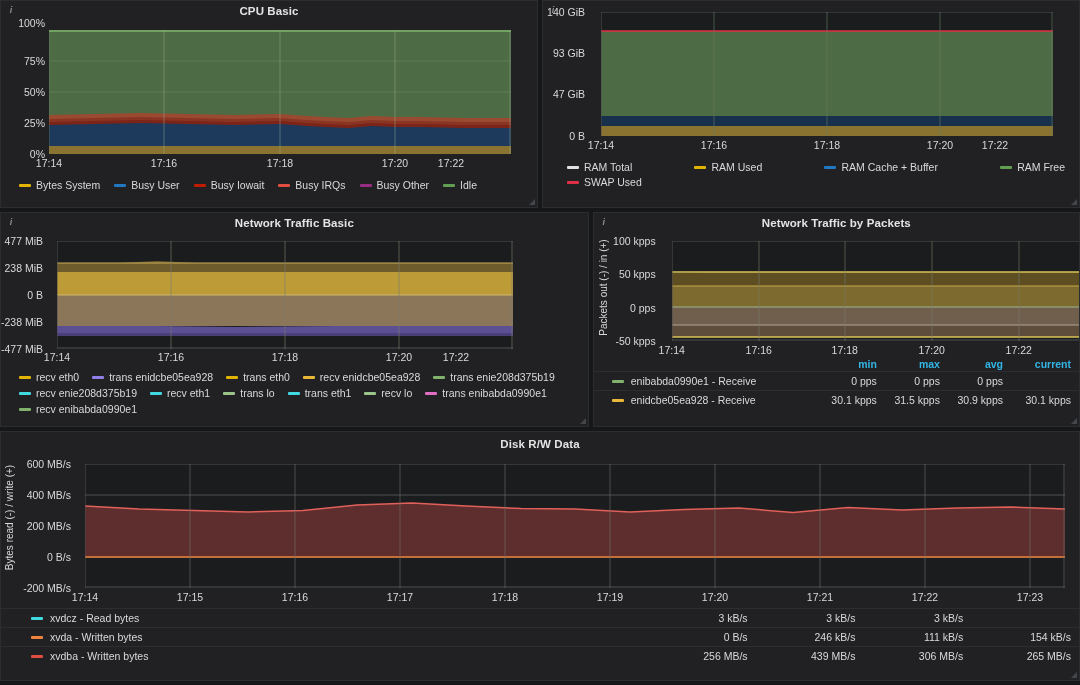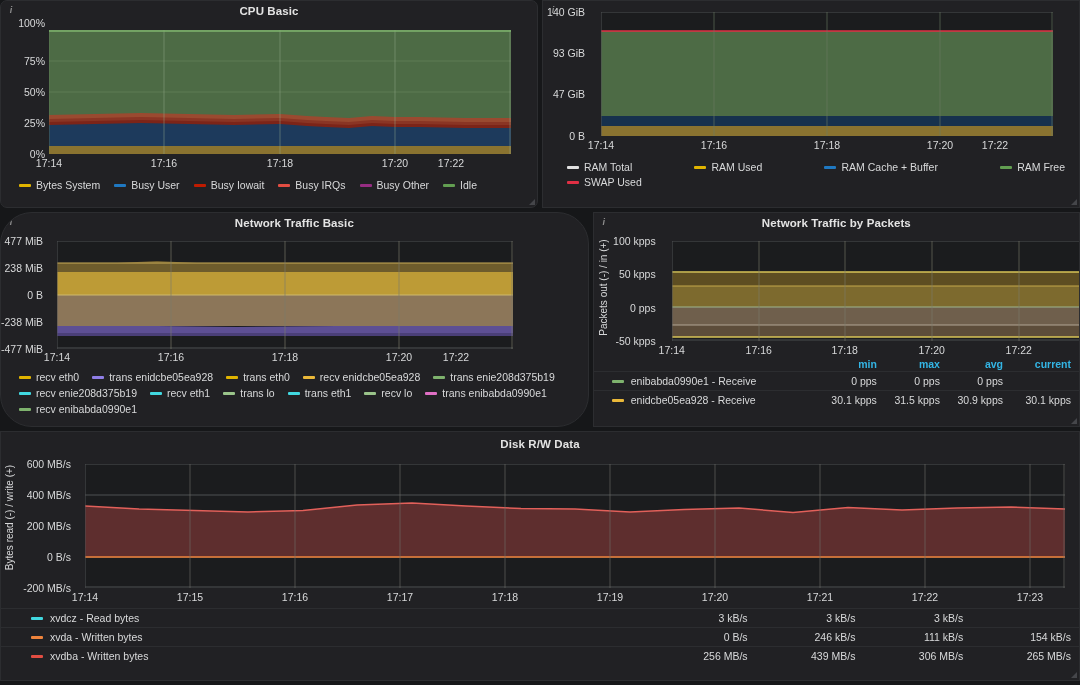--- a/index.html
+++ b/index.html
@@ -132,21 +132,21 @@
   .legend-table tr:first-child td { border-top: 1px solid #2c2d30; }
   .lt-name-inner { display: flex; align-items: center; gap: 7px; }
 </style>
 </head>
 <body>
 
 <div class="dashboard">
 
   <div class="row">
 
-    <div class="panel" style="width:538px;height:208px;border-radius:7px;">
+    <div class="panel" style="width:538px;height:208px;">
       <div class="panel-info"></div>
       <div class="panel-title">CPU Basic</div>
       <div class="plot-wrap" style="height:148px;">
         <div class="ylabels" style="left:-8px;height:130px;">
           <div style="top:4px">100%</div>
           <div style="top:42px">75%</div>
           <div style="top:73px">50%</div>
           <div style="top:104px">25%</div>
           <div style="top:135px">0%</div>
         </div>
@@ -275,21 +275,21 @@
           <span class="legend-swatch" style="background:#e02f44"></span>
           <span class="legend-label">SWAP Used</span>
         </div>
       </div>
       <div class="panel-corner"></div>
     </div>
   </div>
 
   <div class="row">
 
-    <div class="panel" style="width:650px;height:215px;border-radius:32px;">
+    <div class="panel" style="width:650px;height:215px;">
       <div class="panel-info"></div>
       <div class="panel-title">Network Traffic Basic</div>
       <div class="plot-wrap" style="height:132px;">
         <div class="ylabels" style="left:-10px;height:112px;">
           <div style="top:10px">477 MiB</div>
           <div style="top:37px">238 MiB</div>
           <div style="top:64px">0 B</div>
           <div style="top:91px">-238 MiB</div>
           <div style="top:118px">-477 MiB</div>
         </div>

